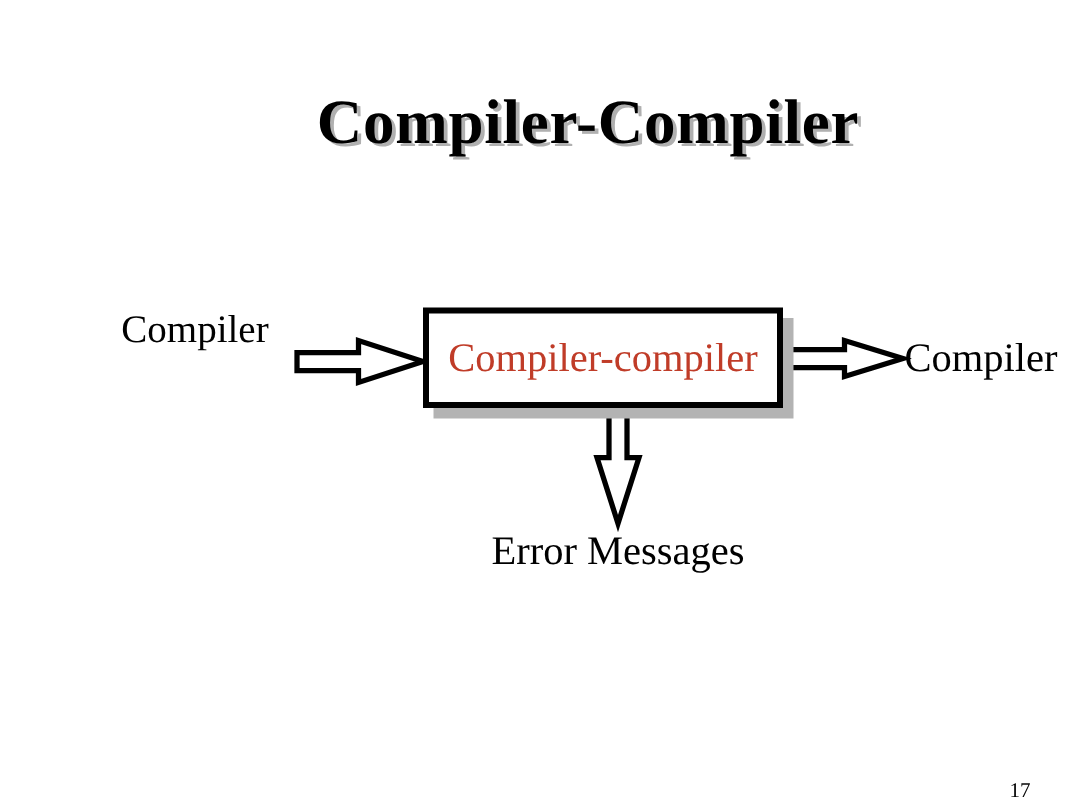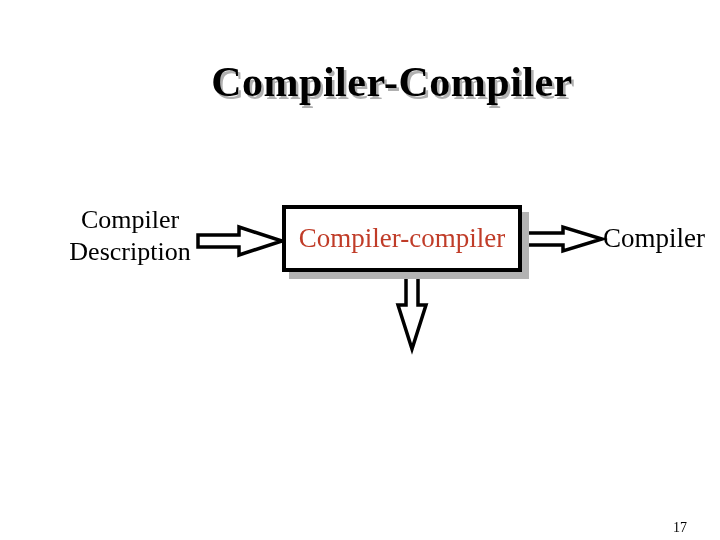--- a/index.html
+++ b/index.html
@@ -105,25 +105,25 @@
   <h1 class="title">Compiler-Compiler</h1>
 
   <svg class="arrows-layer" viewBox="0 0 720 540">
     <polygon class="block-arrow" points="166,235 207,235 207,227 250,241 207,255 207,247 166,247"></polygon>
     <polygon class="block-arrow" points="489,233 531,233 531,227 570,239 531,251 531,245 489,245"></polygon>
     <polygon class="block-arrow" points="374,272 374,305 366,305 380,349 394,305 386,305 386,272"></polygon>
   </svg>
 
   <div class="diagram-label input-label">
     <span>Compiler</span>
-    <span>Description</span>
   </div>
 
   <div class="process-box">
     <span class="process-box-label">Compiler-compiler</span>
   </div>
 
   <div class="diagram-label output-label">Compiler</div>
 
+  <div class="diagram-label error-label">Error Messages</div>
 
   <div class="page-number">17</div>
 
 </div>
 
 </body></html>

